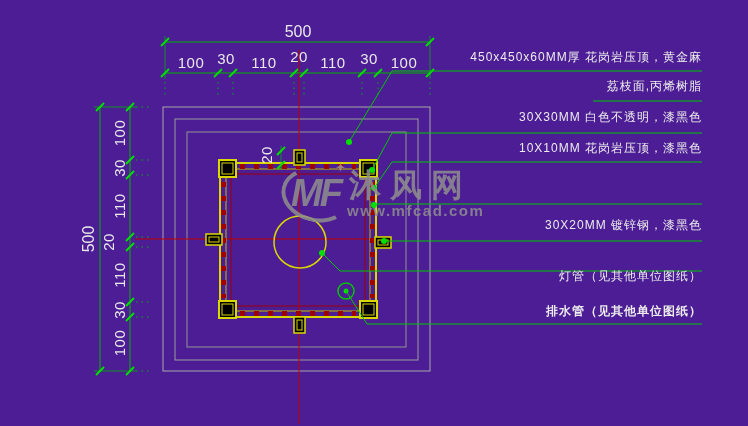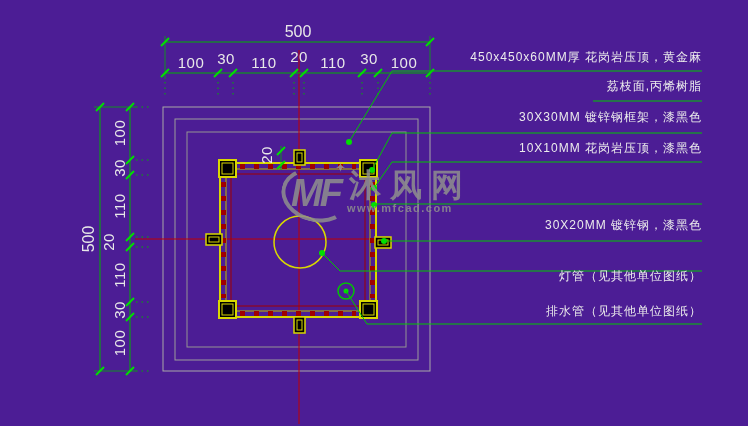--- a/index.html
+++ b/index.html
@@ -16,21 +16,21 @@
   .watermark{position:absolute;left:283px;top:164px;width:200px;height:58px;opacity:0.85;}
   .wm-logo{position:absolute;left:0;top:2px;width:64px;height:50px;color:#8f8f8f;}
   .wm-mf{position:absolute;left:8px;top:6px;font-size:38px;font-weight:bold;
          font-style:italic;color:#8f8f8f;letter-spacing:-3px;}
   .wm-swoosh{position:absolute;left:-2px;top:2px;width:62px;height:46px;
              border:4px solid transparent;border-bottom-color:#8f8f8f;
              border-left-color:#8f8f8f;border-radius:50%;transform:rotate(14deg);}
   .wm-star{position:absolute;left:52px;top:-6px;font-size:13px;color:#9a9a9a;font-style:normal;}
   .wm-name{position:absolute;left:66px;top:0px;font-size:32px;font-weight:bold;
            color:#8f8f8f;letter-spacing:9px;}
-  .wm-url{position:absolute;left:64px;top:38px;font-size:11px;font-weight:bold;
+  .wm-url{position:absolute;left:64px;top:38px;font-size:15px;font-weight:bold;
           color:#8f8f8f;letter-spacing:1.5px;}
 </style>
 </head>
 <body>
 
 <div id="screen">
 
   <svg id="cad-svg" width="748" height="426">
 
     <g fill="none" stroke-width="1">
@@ -186,25 +186,25 @@
   <span class="txt dimnum-rot" style="left:119px;top:206px;">110</span>
   <span class="txt dimnum-rot" style="left:108px;top:242px;">20</span>
   <span class="txt dimnum-rot" style="left:119px;top:275px;">110</span>
   <span class="txt dimnum-rot" style="left:119px;top:310px;">30</span>
   <span class="txt dimnum-rot" style="left:119px;top:343px;">100</span>
 
   <span class="txt dimnum-rot" style="left:266px;top:155px;">20</span>
 
   <div class="ann" style="top:47px;">450x450x60MM厚 花岗岩压顶，黄金麻</div>
   <div class="ann" style="top:76px;">荔枝面,丙烯树脂</div>
-  <div class="ann" style="top:107px;">30X30MM 镀锌钢框架，漆黑色</div>
+  <div class="ann" style="top:107px;">30X30MM 白色不透明，漆黑色</div>
   <div class="ann" style="top:138px;">10X10MM 花岗岩压顶，漆黑色</div>
   <div class="ann" style="top:215px;">30X20MM 镀锌钢，漆黑色</div>
   <div class="ann" style="top:250px;margin-top:16px;">灯管（见其他单位图纸）</div>
-  <div class="ann" style="top:301px;">排水管（见其他单位图纸）</div>
+  <div class="ann" style="top:301px;font-weight:bold;">排水管（见其他单位图纸）</div>
 
   <div class="watermark">
     <div class="wm-logo">
       <div class="wm-swoosh"></div>
       <span class="wm-mf">MF</span>
       <span class="wm-star">✦</span>
     </div>
     <span class="wm-name">沐风网</span>
     <span class="wm-url">www.mfcad.com</span>
   </div>

